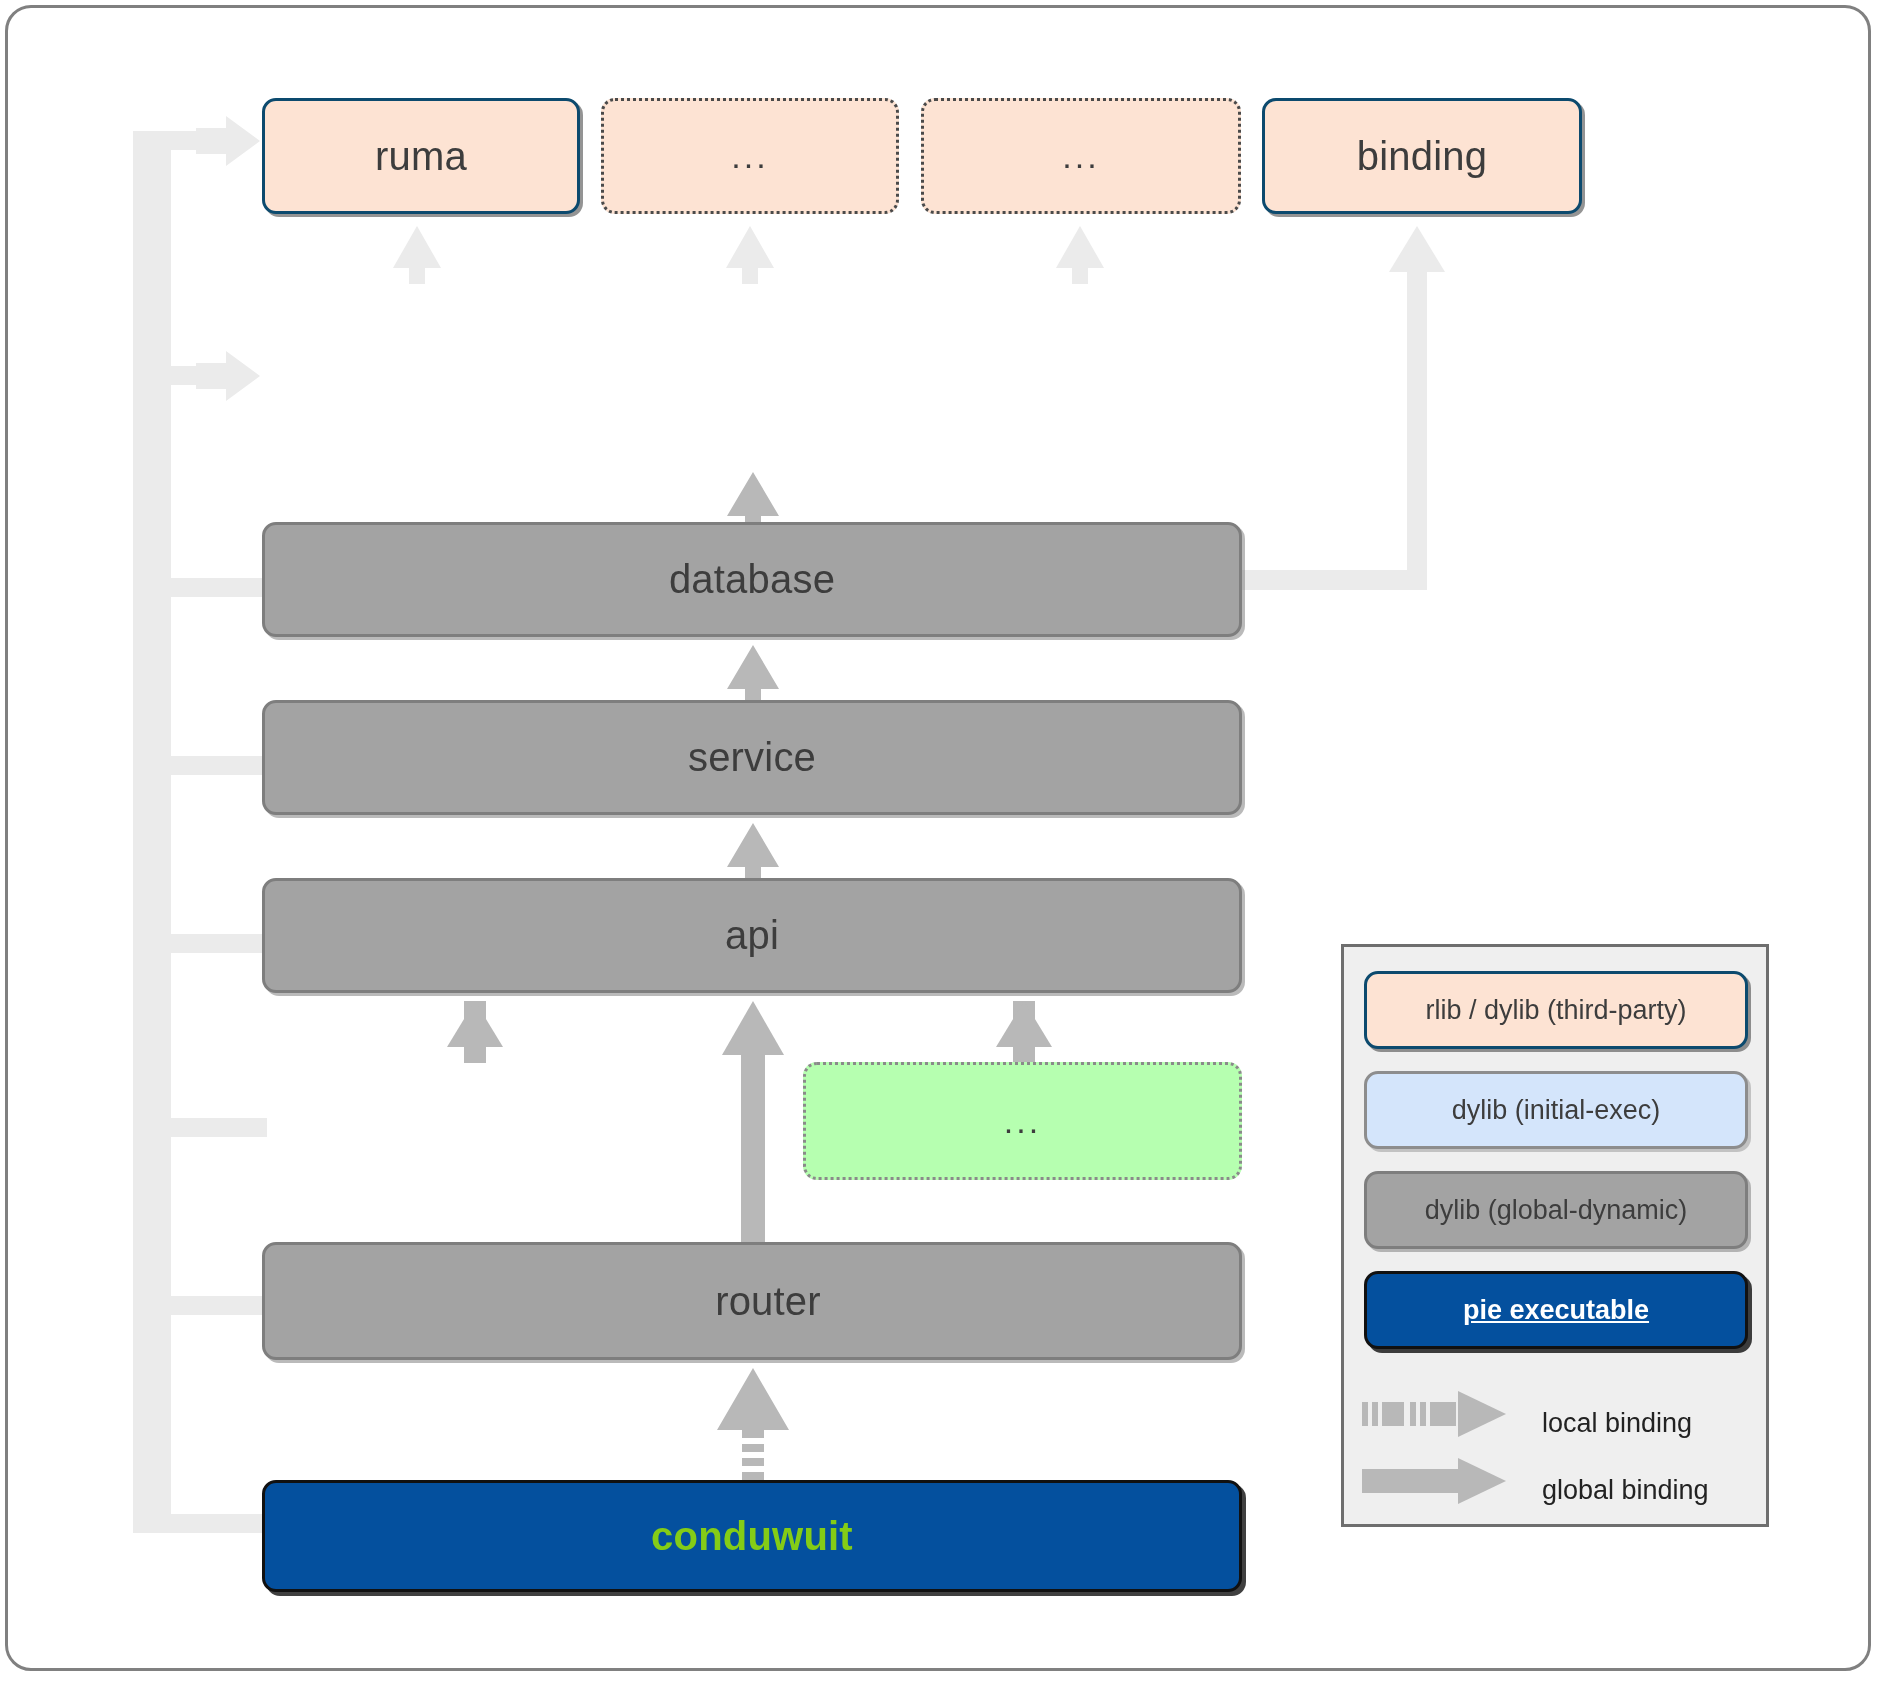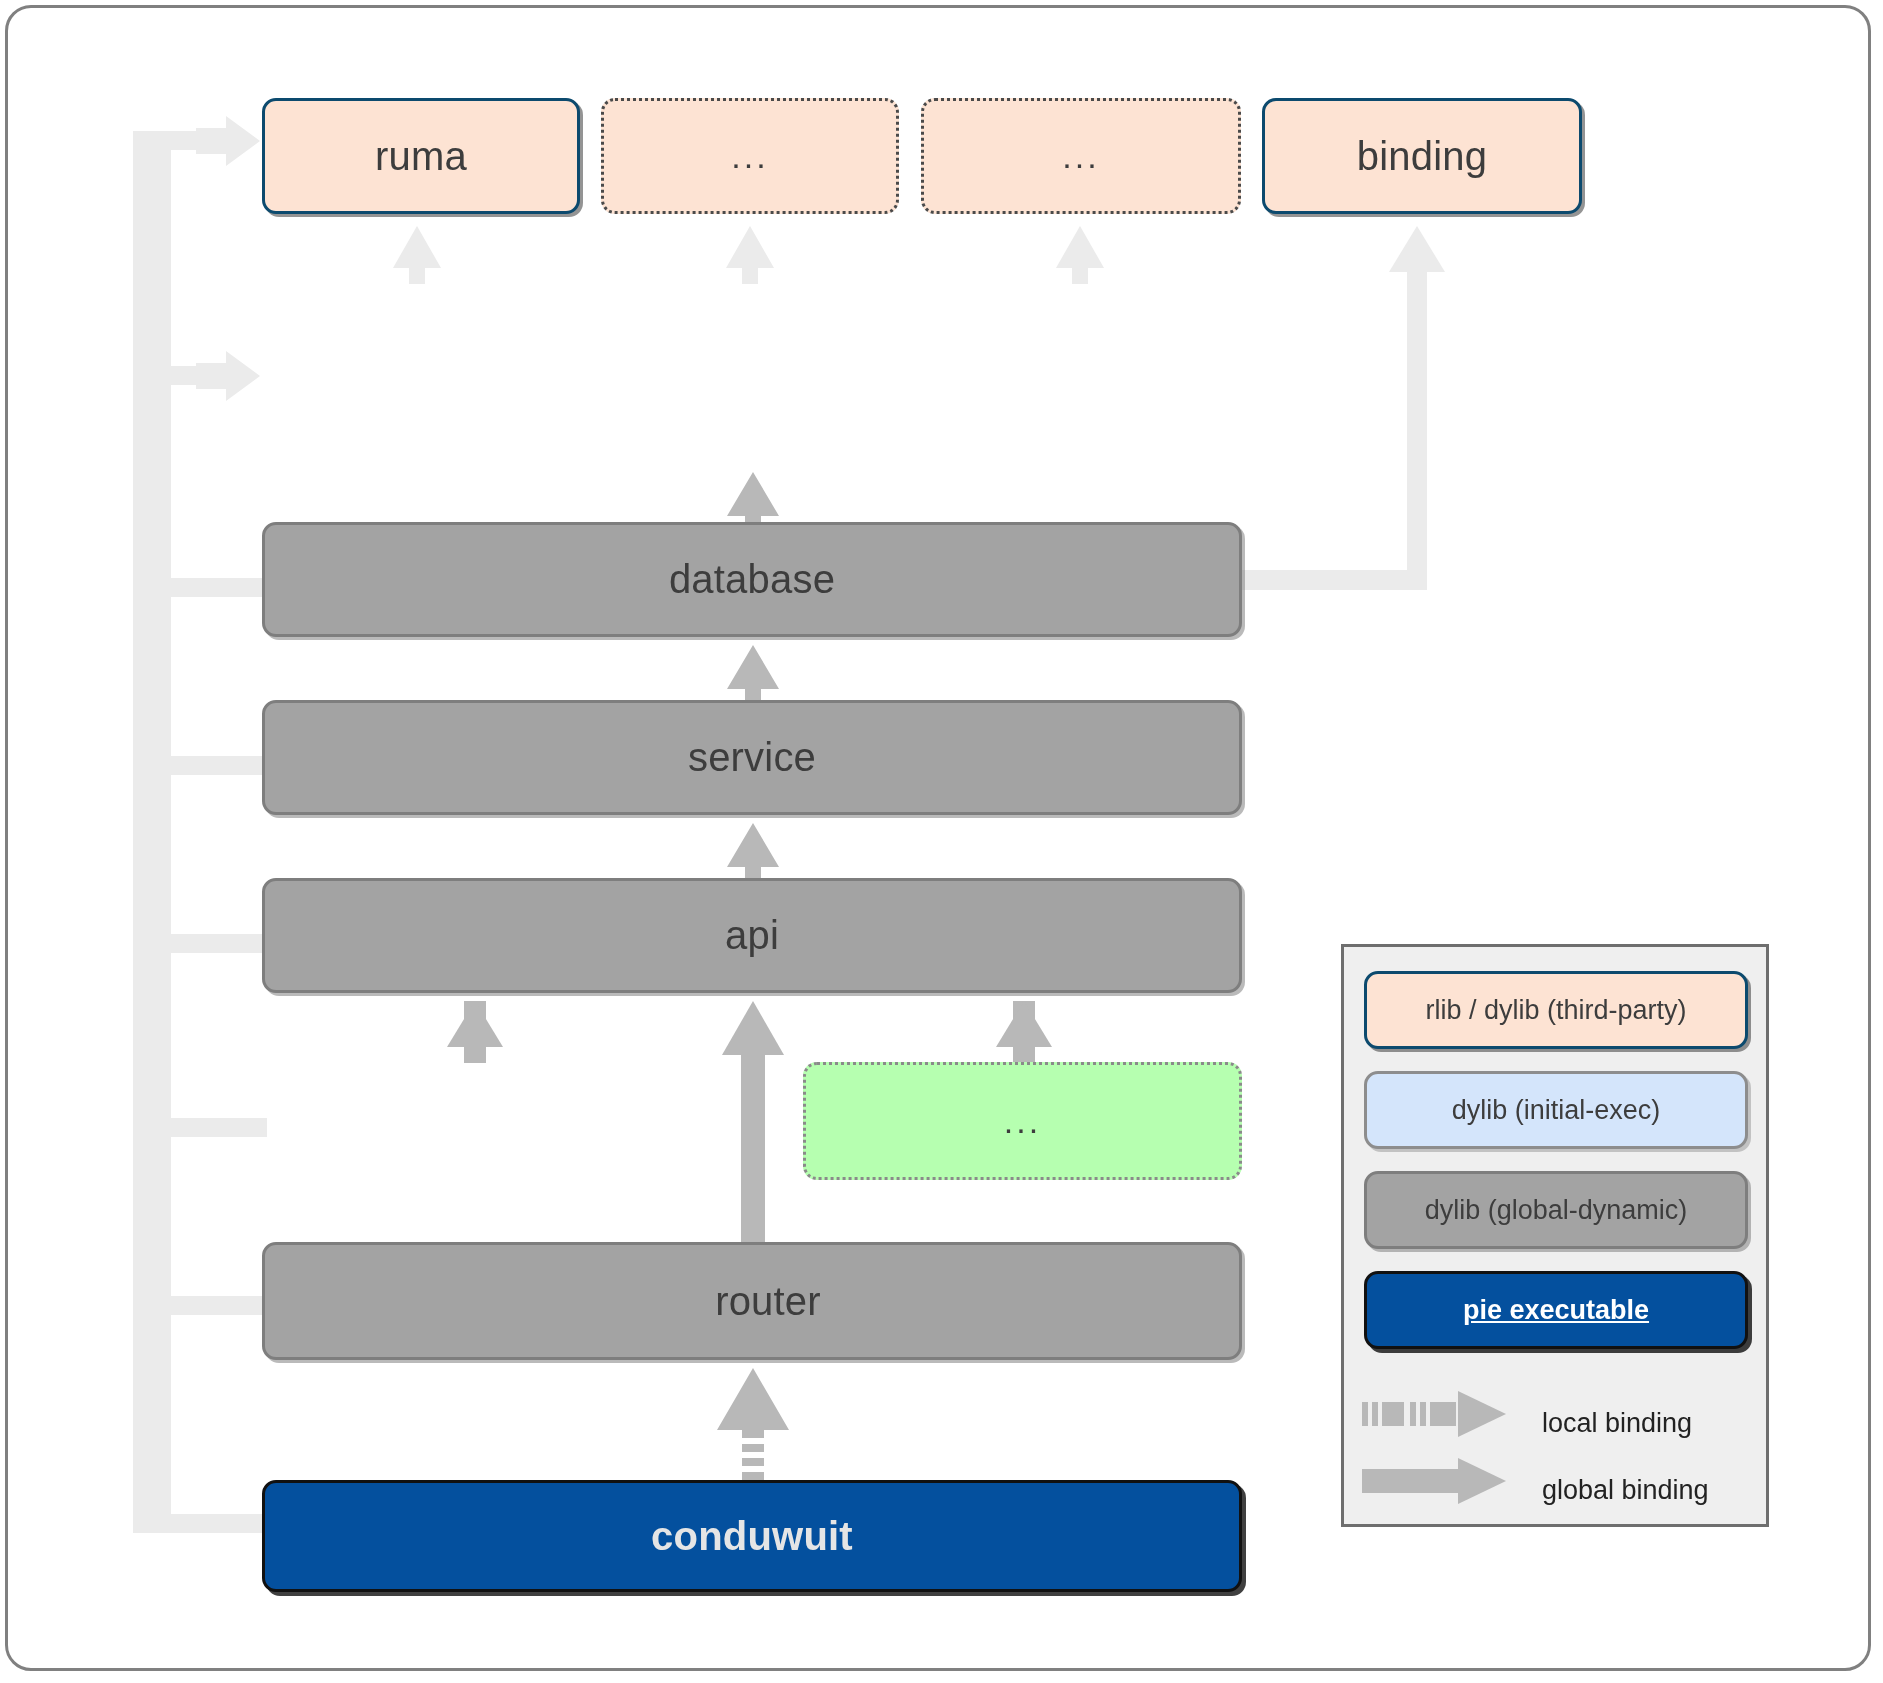--- a/index.html
+++ b/index.html
@@ -27,21 +27,21 @@
   .node .lbl{pointer-events:none;}
 
   .n-orange{background:#fde3d3;border:3px solid #0c4a6e;
             box-shadow:3px 3px 0 rgba(60,60,60,.55);}
   .n-orange-dot{background:#fde3d3;border:3px dotted #4a4a4a;box-shadow:none;}
   .n-blue{background:#d4e5fb;border:3px solid #8d8d8d;
           box-shadow:3px 3px 0 rgba(140,140,140,.45);}
   .n-green{background:#a3a3a3;border:3px solid #7e7e7e;
            box-shadow:3px 3px 0 rgba(130,130,130,.55);}
   .n-green-dot{background:#b6ffb0;border:3px dotted #8a8a8a;box-shadow:none;}
-  .n-navy{background:#04509e;border:3px solid #111;color:#e5e5e5;
+  .n-navy{background:#04509e;border:3px solid #111;color:#84cc16;
           box-shadow:4px 4px 0 rgba(0,0,0,.75);font-weight:bold;}
 
   
   .bus{position:absolute;background:#ebebeb;z-index:2;}
   .bus-dark{position:absolute;background:#b8b8b8;z-index:3;}
 
   .arrow-up{position:absolute;z-index:4;}
   .arrow-right{position:absolute;z-index:4;}
 
   

